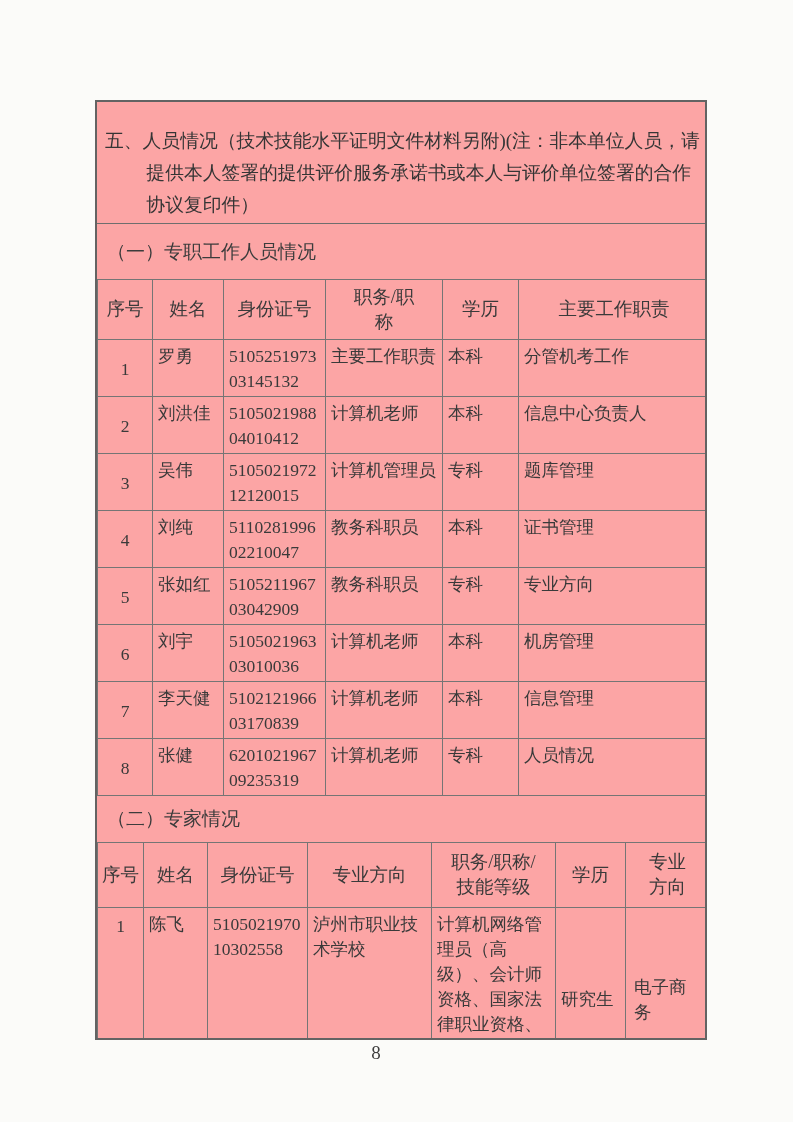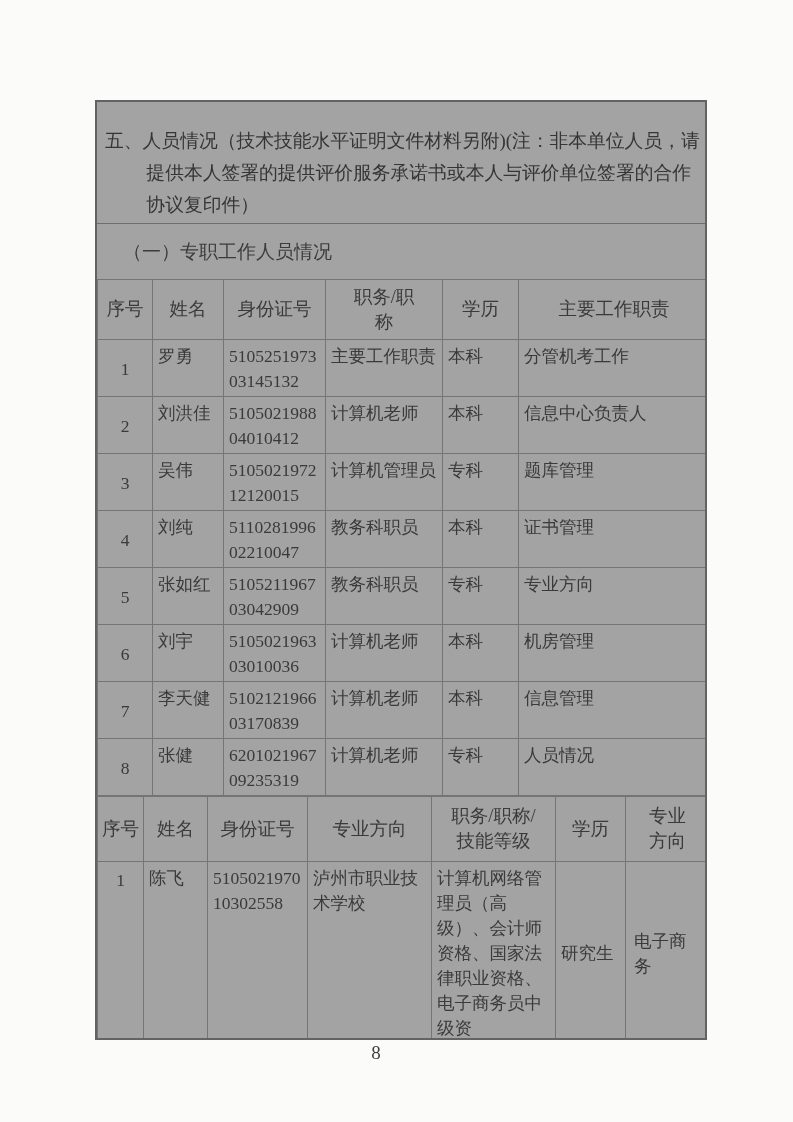--- a/index.html
+++ b/index.html
@@ -9,21 +9,21 @@
     font-family: "Liberation Serif", "DejaVu Serif", serif;
     color: #3a3a3a;
     overflow: hidden;
   }
   .page-box {
     position: absolute;
     left: 95px; top: 100px;
     width: 612px; height: 940px;
     box-sizing: border-box;
     border: 2px solid #636363;
-    background: #a3a3a3;
+    background: #fca5a5;
     overflow: hidden;
   }
   
   .title-block {
     height: 121px;
     border-bottom: 1px solid #6e6e6e;
     overflow: hidden;
   }
   .title-text {
     margin: 0;
@@ -36,21 +36,21 @@
   }
   
   .section-row {
     display: flex;
     align-items: center;
     padding-left: 10px;
     box-sizing: border-box;
     font-size: 19px;
     color: #3c3c3c;
   }
-  .section-row.s1 { height: 55px; margin-left: 16px; }
+  .section-row.s1 { height: 55px; }
   .section-row.s2 { height: 46px; }
   
   table.grid {
     width: 100%;
     border-collapse: collapse;
     table-layout: fixed;
     font-size: 17.5px;
     color: #3a3a3a;
   }
   table.grid th, table.grid td {
@@ -193,20 +193,23 @@
           <td>8</td>
           <td>张健</td>
           <td>620102196709235319</td>
           <td>计算机老师</td>
           <td>专科</td>
           <td>人员情况</td>
         </tr>
       </tbody>
     </table>
 
+  <div class="section-row s2">
+    <span>（二）专家情况</span>
+  </div>
 
   <table class="grid t2">
     <colgroup>
       <col style="width:46px">
         <col style="width:64px">
         <col style="width:100px">
       <col style="width:124px">
         <col style="width:124px">
         <col style="width:70px">
         <col style="width:84px">

